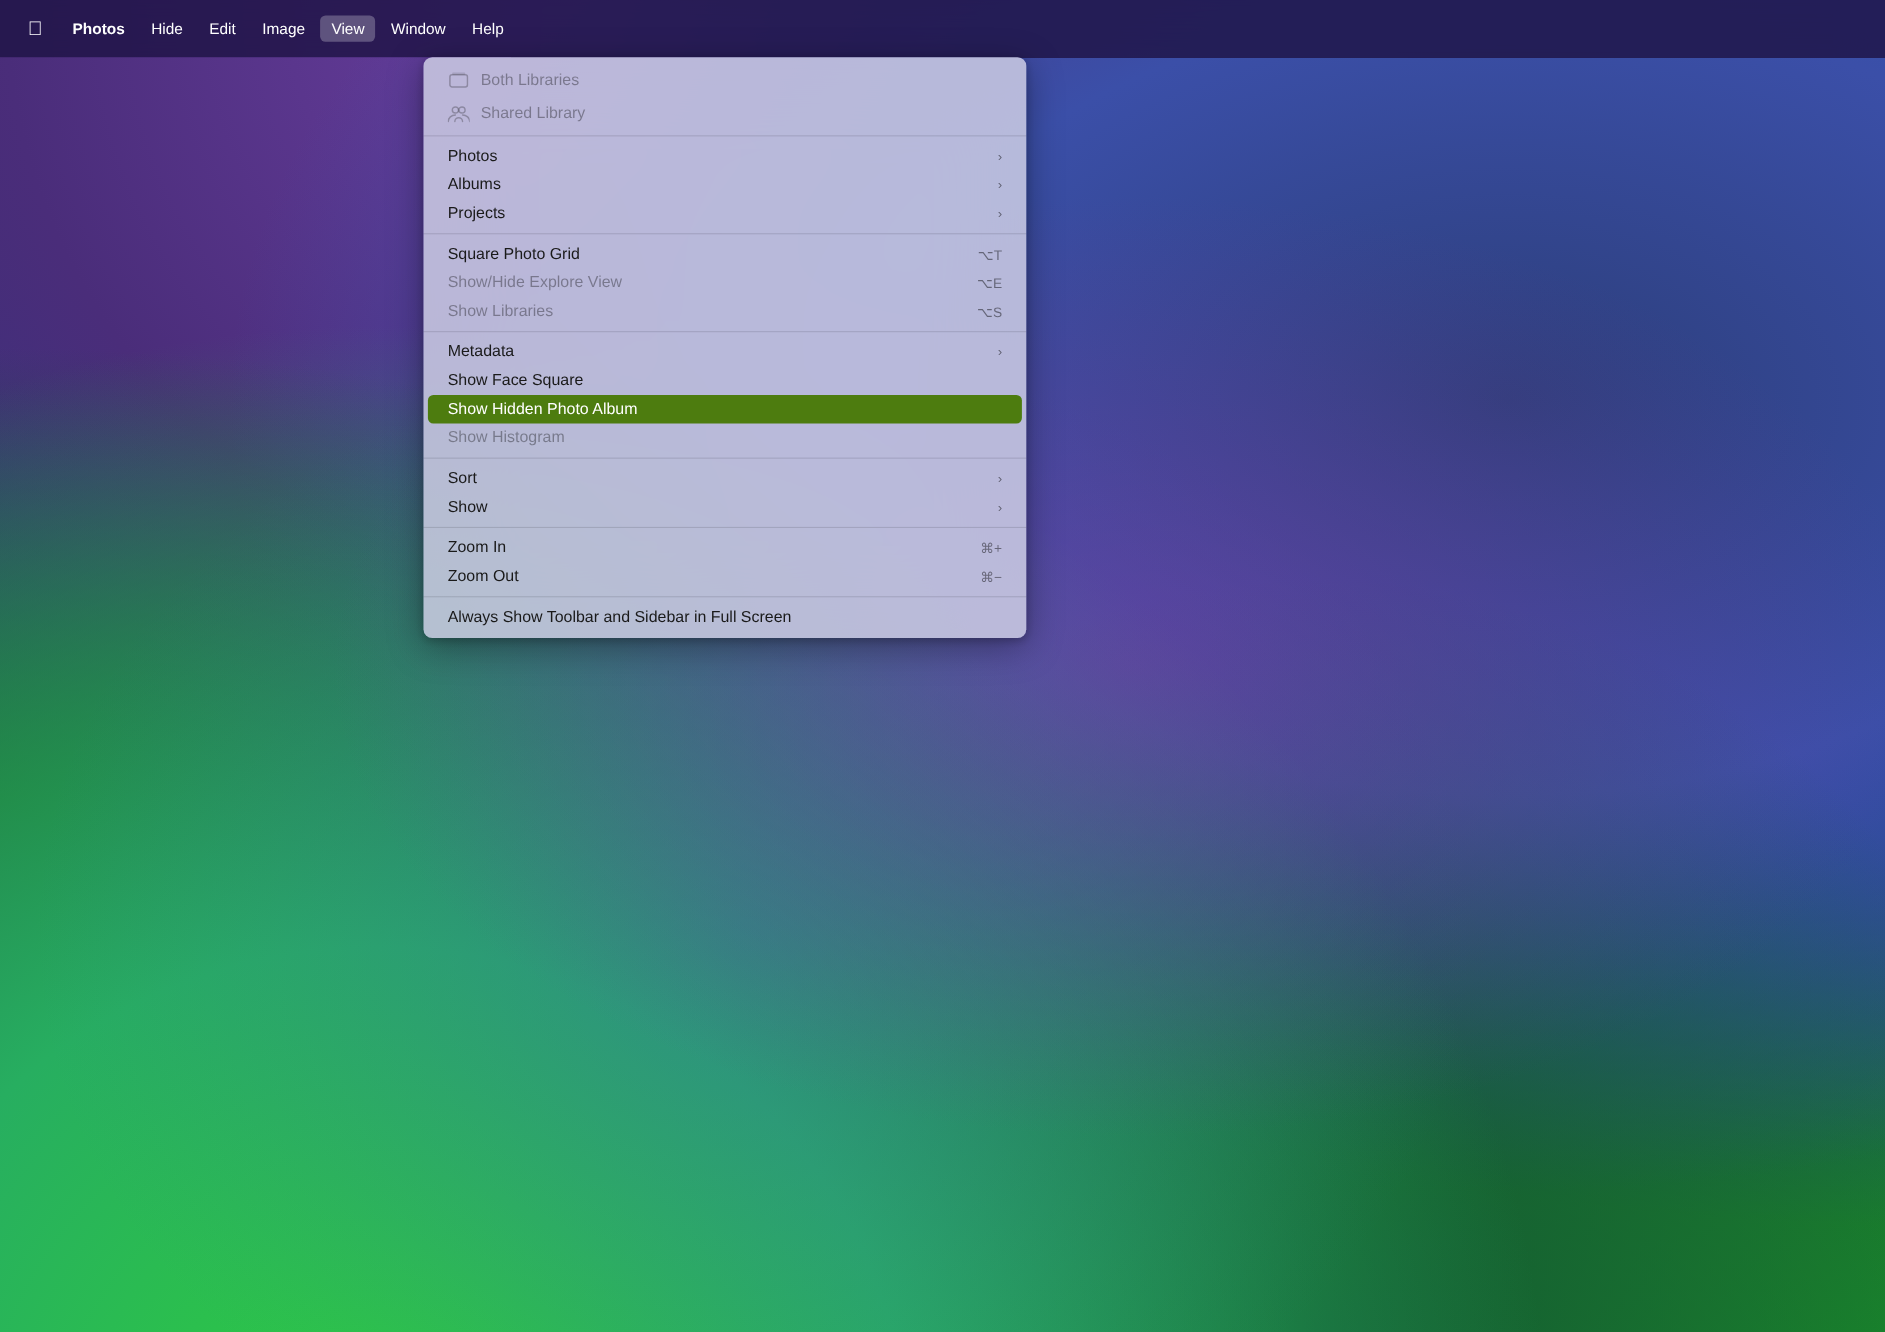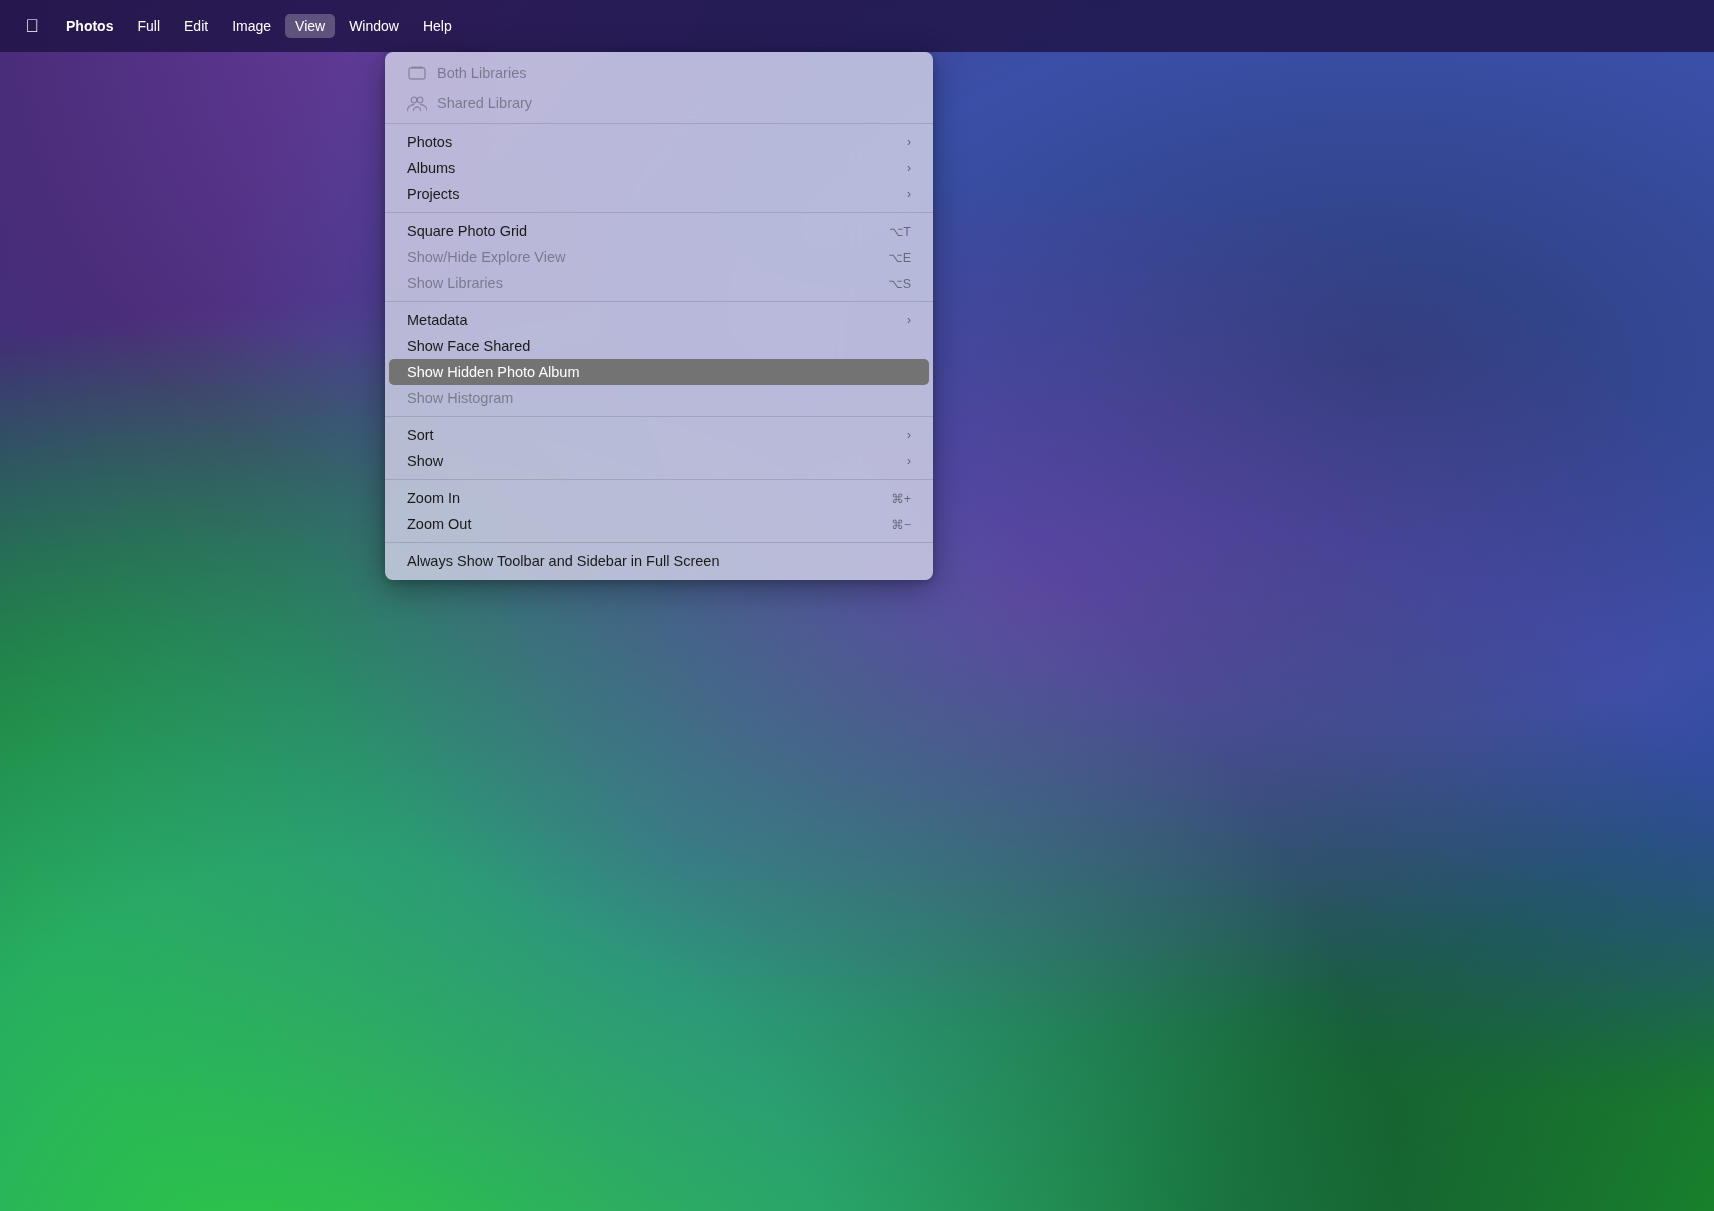--- a/index.html
+++ b/index.html
@@ -118,21 +118,21 @@
       margin: 0 4px;
       position: relative;
       text-align: center;
     }
 
     .menu-item.disabled {
       color: rgba(0,0,0,0.35);
     }
 
     .menu-item.highlighted {
-      background: #737373;
+      background: #4d7c0f;
       color: white;
       border-radius: 5px;
     }
 
     .menu-item-left {
       display: flex;
       align-items: center;
       gap: 10px;
     }
 
@@ -162,21 +162,21 @@
 </head>
 <body>
 
 <div class="wallpaper"></div>
 
 <div class="menubar">
   <div class="menubar-apple">
     <span class="apple-logo"></span>
   </div>
   <div class="menubar-item bold">Photos</div>
-  <div class="menubar-item">Full</div>
+  <div class="menubar-item">Hide</div>
   <div class="menubar-item">Edit</div>
   <div class="menubar-item">Image</div>
   <div class="menubar-item active">View</div>
   <div class="menubar-item">Window</div>
   <div class="menubar-item">Help</div>
 </div>
 
 <div class="dropdown-menu">
 
   <div class="menu-item disabled">
@@ -235,21 +235,21 @@
     <span class="shortcut-key">⌥S</span>
   </div>
 
   <div class="menu-separator"></div>
 
   <div class="menu-item">
     <span>Metadata</span>
     <span class="chevron">›</span>
   </div>
   <div class="menu-item">
-    <span>Show Face Shared</span>
+    <span>Show Face Square</span>
   </div>
   <div class="menu-item highlighted">
     <span>Show Hidden Photo Album</span>
   </div>
   <div class="menu-item disabled">
     <span>Show Histogram</span>
   </div>
 
   <div class="menu-separator"></div>
 

